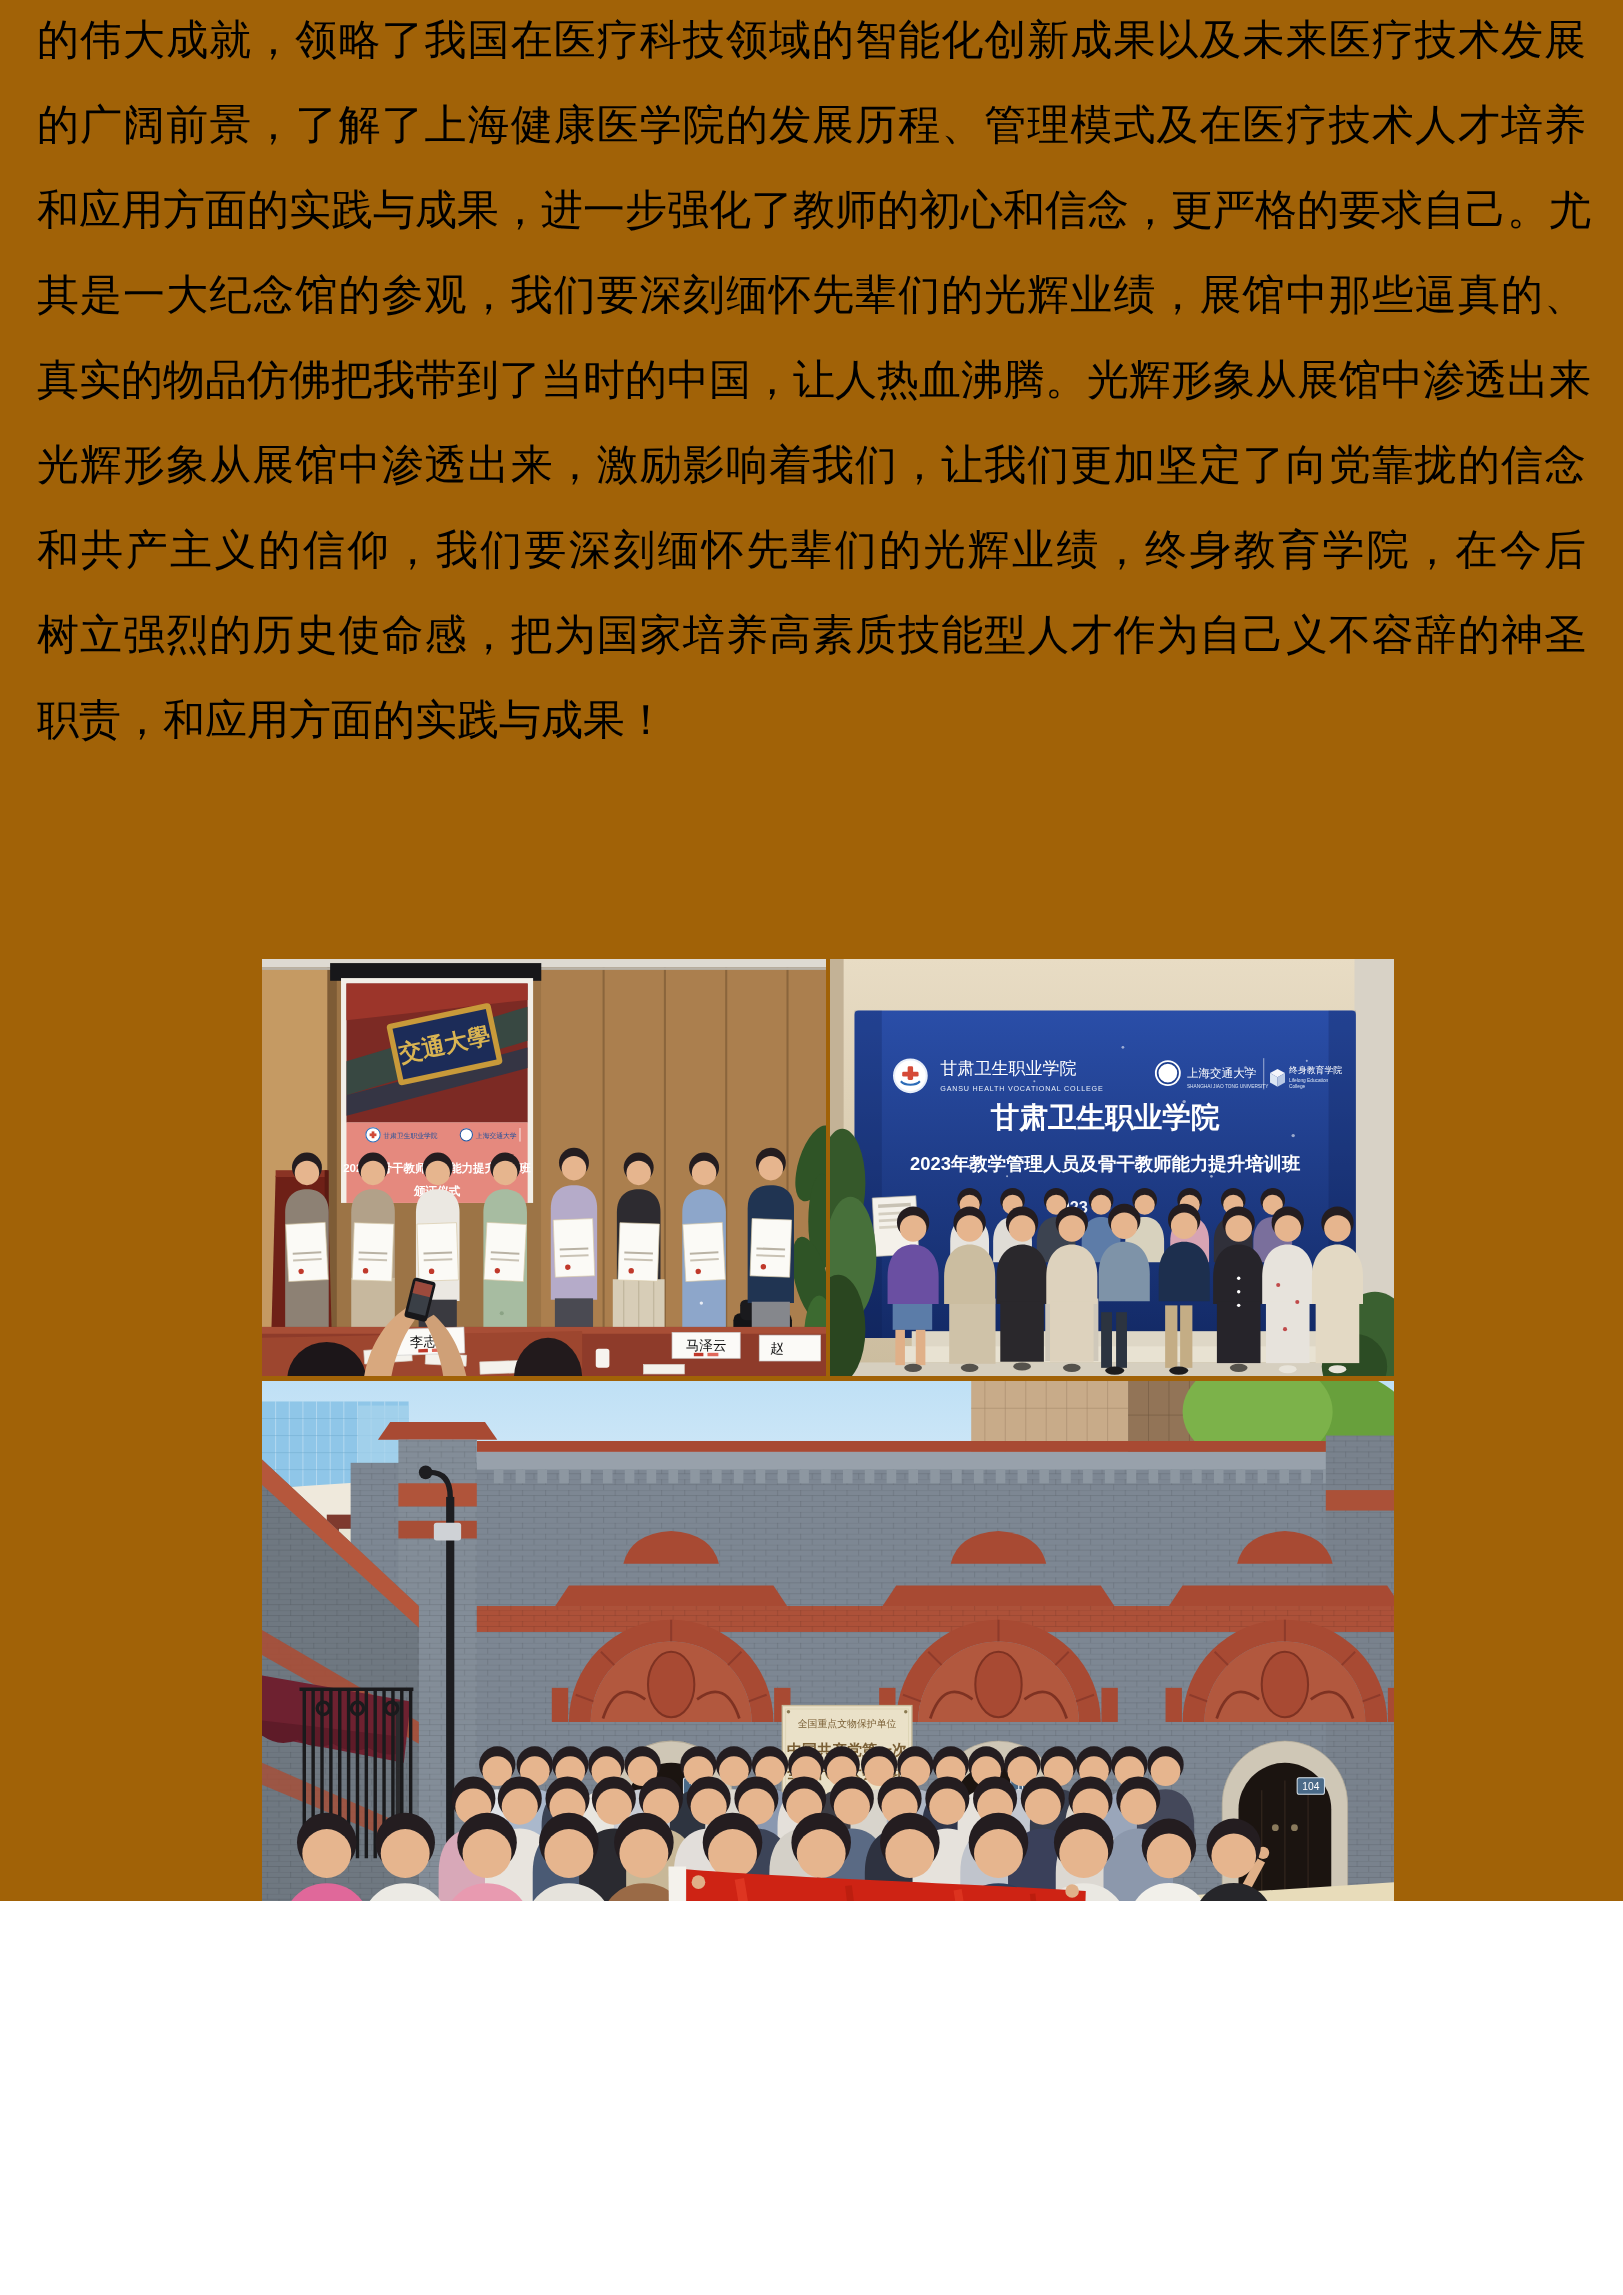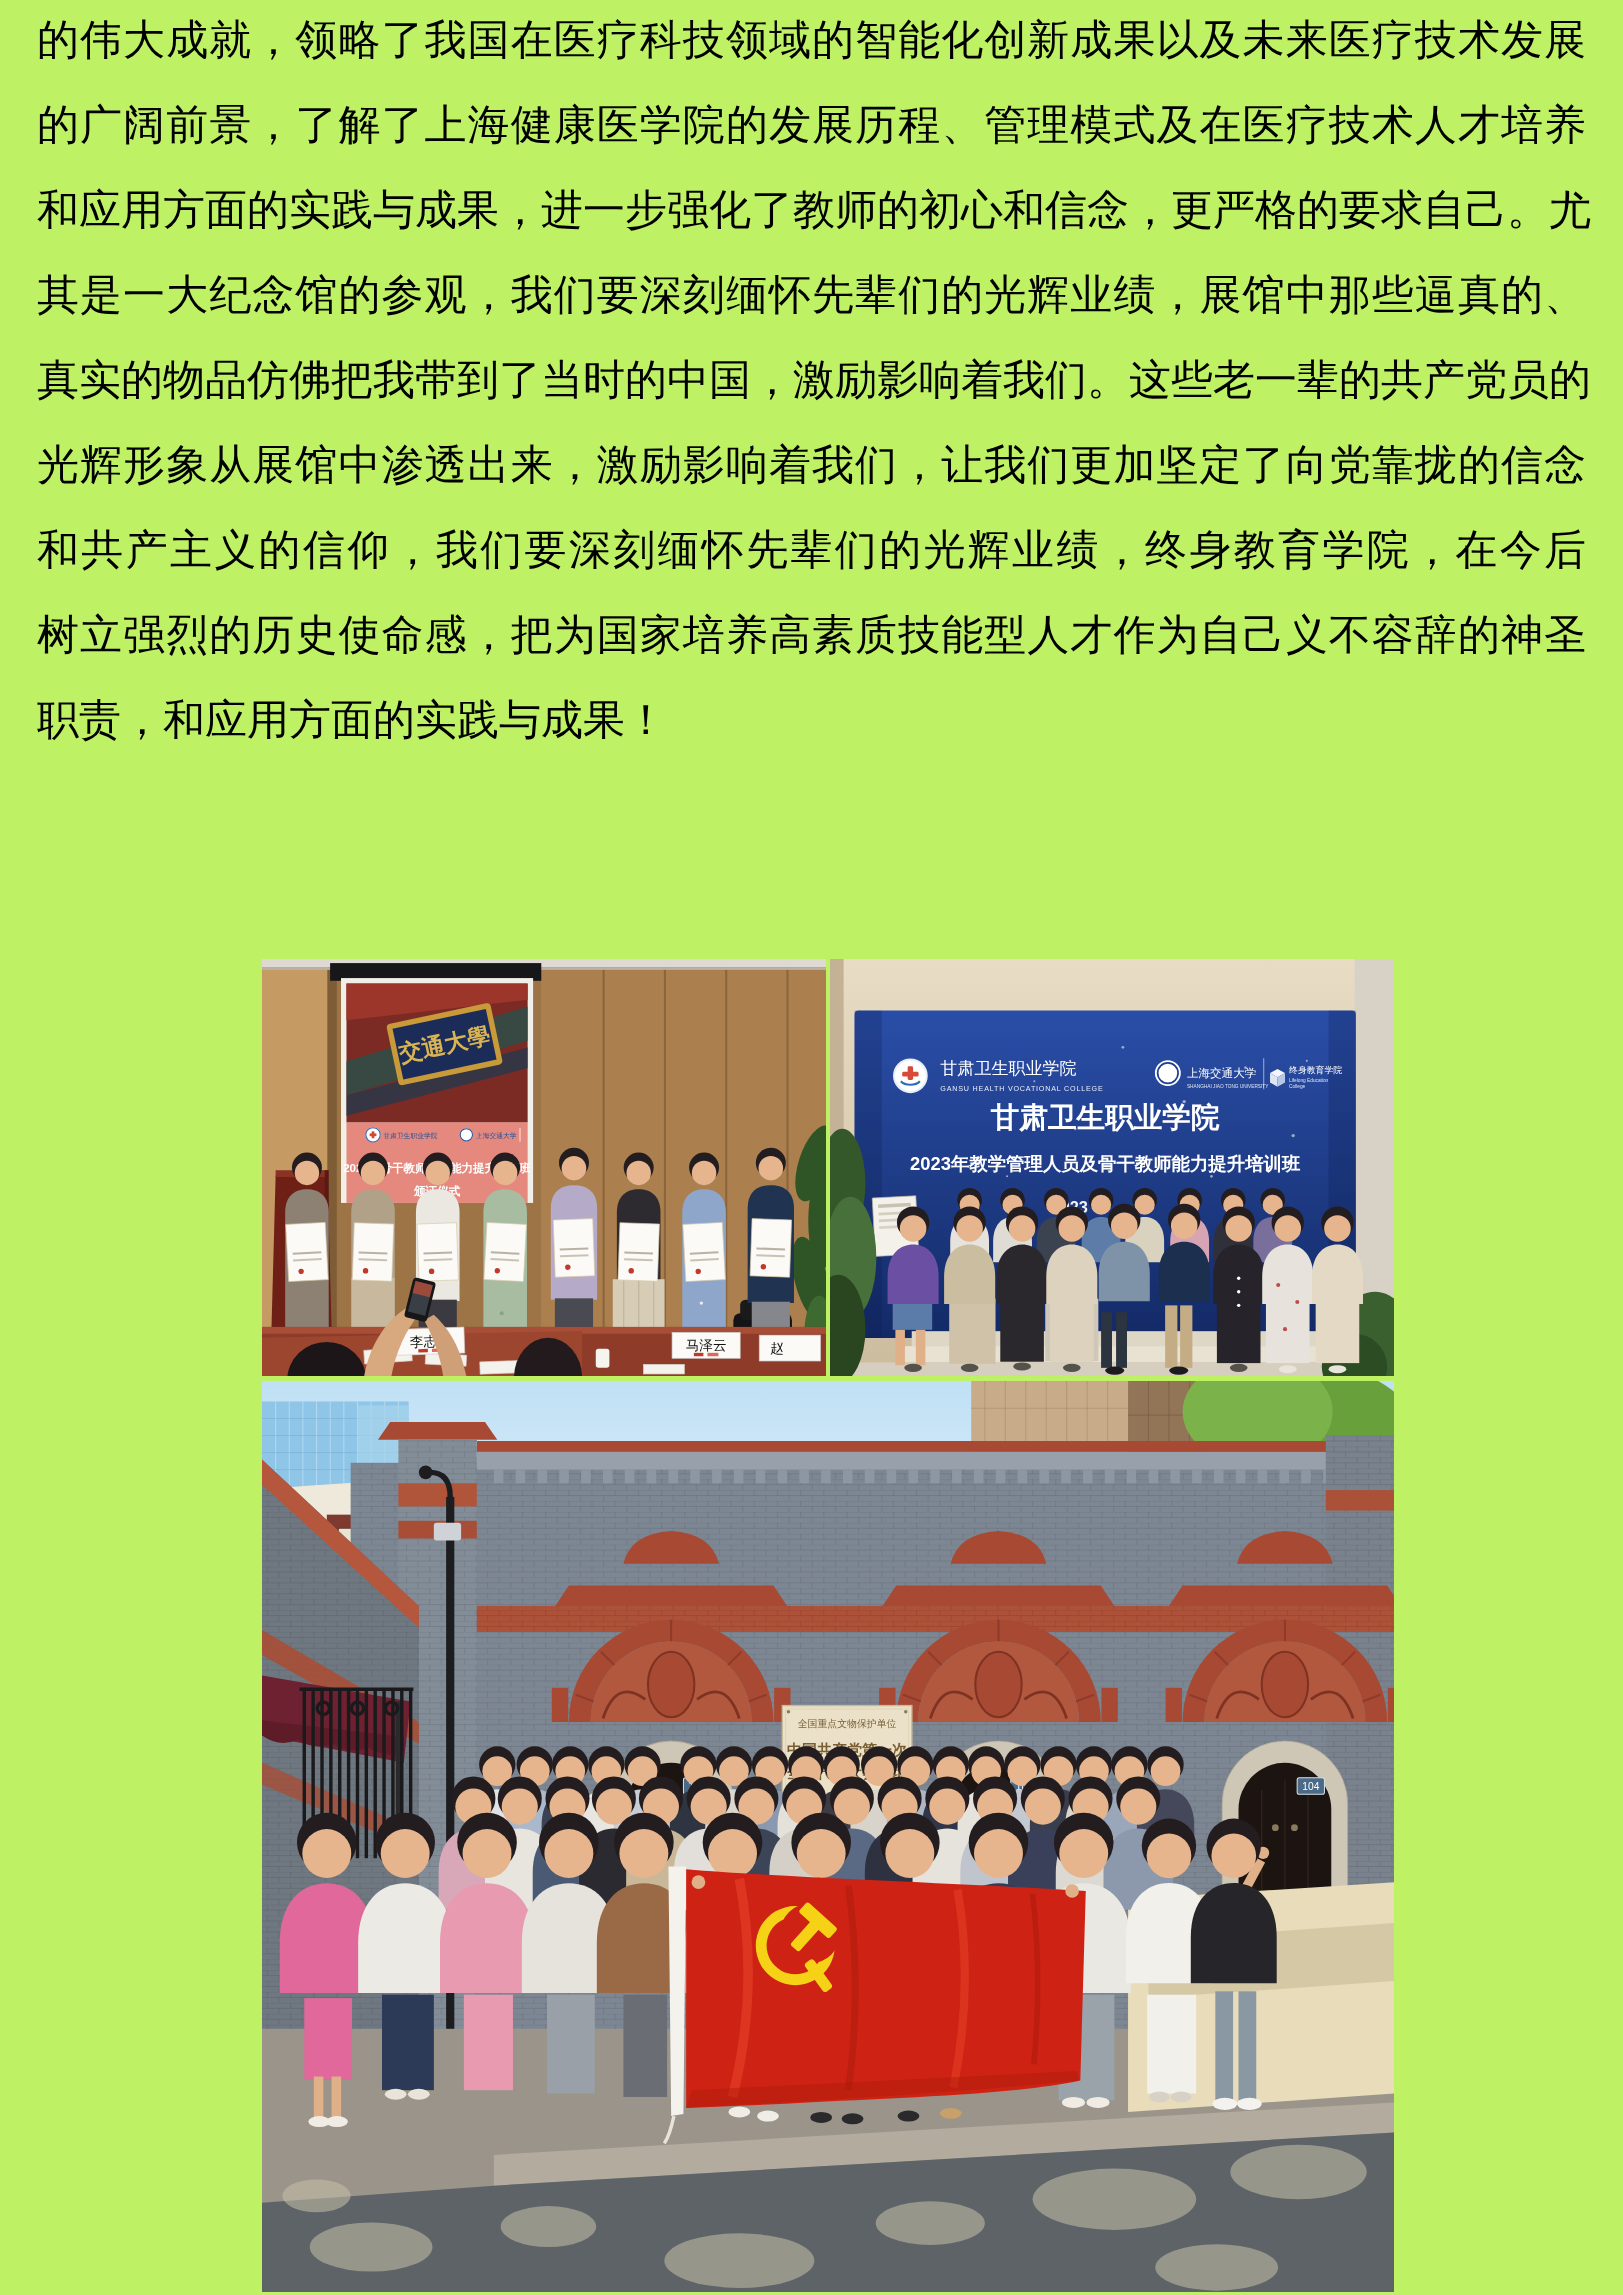--- a/index.html
+++ b/index.html
@@ -1,36 +1,36 @@
 <!DOCTYPE html>
 <html style="font-size:11px"><head>
 <meta charset="utf-8">
 <style>
   html,body{margin:0;padding:0;background:#fff;}
-  #page{position:relative;width:1623px;height:2295px;background:#bef264;overflow:hidden;
+  #page{position:relative;width:1623px;height:1901px;background:#a16207;overflow:hidden;
         font-family:"Liberation Serif","DejaVu Serif",serif;}
   .para{position:absolute;left:37px;top:-2px;width:1549px;}
   .tline{height:85px;line-height:85px;font-size:42px;color:#000;
          text-align:justify;text-align-last:justify;white-space:nowrap;overflow:visible;}
   .tline.last{text-align-last:left;}
   .photo{position:absolute;}
   .photo svg{display:block;width:100%;height:100%;}
   svg text{font-family:"Liberation Sans","DejaVu Sans",sans-serif;}
 </style>
 </head>
 <body>
 
 <div id="page">
 
   <div class="para">
     <div class="tline">的伟大成就，领略了我国在医疗科技领域的智能化创新成果以及未来医疗技术发展</div>
     <div class="tline">的广阔前景，了解了上海健康医学院的发展历程、管理模式及在医疗技术人才培养</div>
     <div class="tline">和应用方面的实践与成果，进一步强化了教师的初心和信念，更严格的要求自己。尤</div>
     <div class="tline">其是一大纪念馆的参观，我们要深刻缅怀先辈们的光辉业绩，展馆中那些逼真的、</div>
-    <div class="tline">真实的物品仿佛把我带到了当时的中国，激励影响着我们。这些老一辈的共产党员的</div>
+    <div class="tline">真实的物品仿佛把我带到了当时的中国，让人热血沸腾。光辉形象从展馆中渗透出来</div>
     <div class="tline">光辉形象从展馆中渗透出来，激励影响着我们，让我们更加坚定了向党靠拢的信念</div>
     <div class="tline">和共产主义的信仰，我们要深刻缅怀先辈们的光辉业绩，终身教育学院，在今后</div>
     <div class="tline">树立强烈的历史使命感，把为国家培养高素质技能型人才作为自己义不容辞的神圣</div>
     <div class="tline last">职责，和应用方面的实践与成果！</div>
   </div>
 
   <div class="photo" style="left:262px;top:959px;width:564px;height:417px;">
   <svg viewBox="0 0 828 612" preserveAspectRatio="none">
     <defs>
       <g id="pp">

